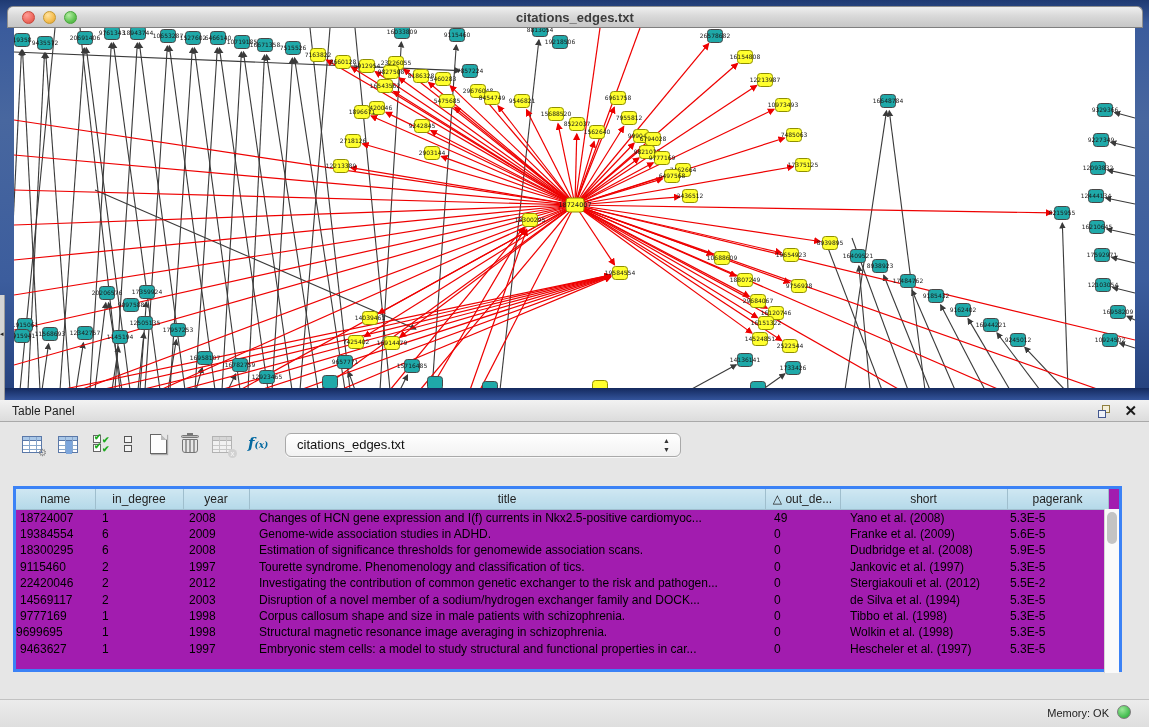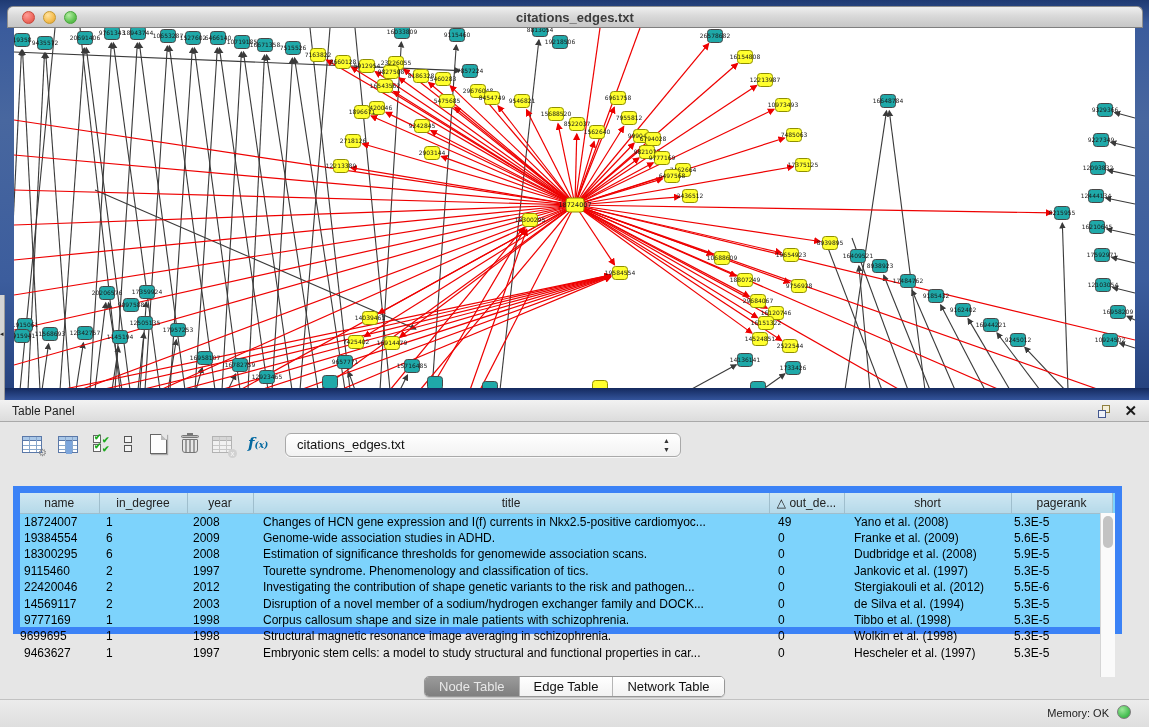--- a/index.html
+++ b/index.html
@@ -63,21 +63,21 @@
   .tbl-disabled{opacity:.45;filter:grayscale(1);}
   .xbadge{position:absolute;right:-5px;bottom:-5px;width:9px;height:9px;border-radius:50%;background:#b9b9b9;
     color:#fff;font-size:7px;line-height:9px;text-align:center;font-weight:bold;}
   .fx{font-family:"DejaVu Serif",serif;font-style:italic;font-weight:bold;font-size:15px;color:#0369a1;}
   .fx small{font-size:9px;font-weight:bold;}
   #table-combo{position:absolute;left:285px;top:11px;width:396px;height:24px;background:linear-gradient(#ffffff,#f2f2f2);
     border:1px solid #a9a9a9;border-radius:6px;font-size:13px;color:#111;line-height:22px;padding-left:11px;
     box-shadow:0 1px 0 rgba(255,255,255,.7);}
   #combo-arrows{position:absolute;right:10px;top:2px;font-size:7px;line-height:9px;color:#333;text-align:center;}
 
-  #table-box{position:absolute;left:13px;top:86px;width:1109px;height:148px;background:#7dd3fc;border:7px solid #3b82f6;}
+  #table-box{position:absolute;left:13px;top:86px;width:1109px;height:186px;background:#a21caf;border:3px solid #3b82f6;}
   table#grid{border-collapse:collapse;table-layout:fixed;width:1092px;font-size:12px;color:#000;}
   #grid th{height:20px;background:linear-gradient(#cfe7f2,#b5d9e9);border:1px solid #9fbecd;border-top:none;
     font-weight:normal;color:#222;text-align:center;overflow:hidden;white-space:nowrap;padding:0 2px;}
   #grid th:first-child{border-left:none;}
   #grid td{height:16.4px;padding:0;overflow:hidden;white-space:nowrap;line-height:16.4px;}
   #vscroll{position:absolute;right:0;top:20px;width:15px;height:164px;background:#fafafa;border-left:1px solid #d5d5d5;}
   #vthumb{position:absolute;left:2px;top:3px;width:10px;height:32px;background:#c3c3c3;border-radius:6px;}
 
   #tabbar{position:absolute;left:0;top:272px;width:100%;height:27px;}
   #segmented{position:absolute;left:424px;top:4px;height:21px;display:flex;border:1px solid #979797;border-radius:5px;overflow:hidden;background:#fff;box-shadow:0 1px 1px rgba(0,0,0,.15);}
@@ -813,24 +813,24 @@
               <td style="padding-left: 6px;">1997</td>
               <td style="padding-left: 10px;">Tourette syndrome. Phenomenology and classification of tics.</td>
               <td style="padding-left: 9px;">0</td>
               <td style="padding-left: 10px;">Jankovic et al. (1997)</td>
               <td style="padding-left: 3px;">5.3E-5</td>
             </tr>
             <tr>
               <td style="padding-left: 4px;">22420046</td>
               <td style="padding-left: 7px;">2</td>
               <td style="padding-left: 6px;">2012</td>
-              <td style="padding-left: 10px;">Investigating the contribution of shape genetic variants to the risk and pathogen...</td>
+              <td style="padding-left: 10px;">Investigating the contribution of common genetic exchanger to the risk and pathogen...</td>
               <td style="padding-left: 9px;">0</td>
               <td style="padding-left: 10px;">Stergiakouli et al. (2012)</td>
-              <td style="padding-left: 3px;">5.5E-6</td>
+              <td style="padding-left: 3px;">5.5E-2</td>
             </tr>
             <tr>
               <td style="padding-left: 4px;">14569117</td>
               <td style="padding-left: 7px;">2</td>
               <td style="padding-left: 6px;">2003</td>
               <td style="padding-left: 10px;">Disruption of a novel member of a sodium/hydrogen exchanger family and DOCK...</td>
               <td style="padding-left: 9px;">0</td>
               <td style="padding-left: 10px;">de Silva et al. (1994)</td>
               <td style="padding-left: 3px;">5.3E-5</td>
             </tr>
@@ -861,26 +861,19 @@
               <td style="padding-left: 10px;">Hescheler et al. (1997)</td>
               <td style="padding-left: 3px;">5.3E-5</td>
             </tr>
           </tbody>
       </table>
       <div id="vscroll">
         <div id="vthumb"></div>
       </div>
     </div>
 
-    <div id="tabbar">
-      <div id="segmented">
-          <div class="seg sel">Node Table</div>
-          <div class="seg">Edge Table</div>
-          <div class="seg">Network Table</div>
-        </div>
-    </div>
 
     <div id="statusbar">
       <div id="memory-label">Memory: OK</div>
       <div id="memory-dot"></div>
     </div>
   </div>
 </div>
 
 </body></html>

